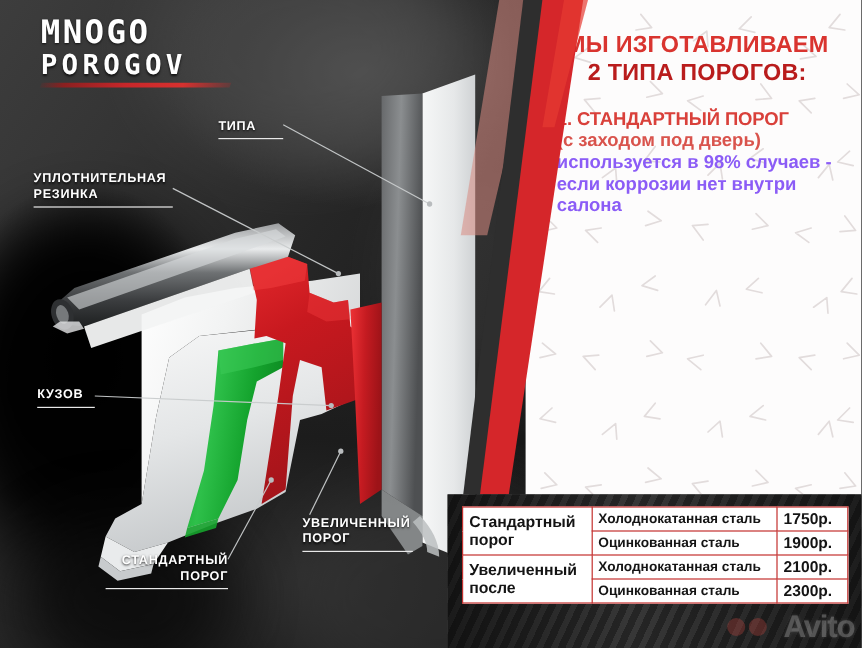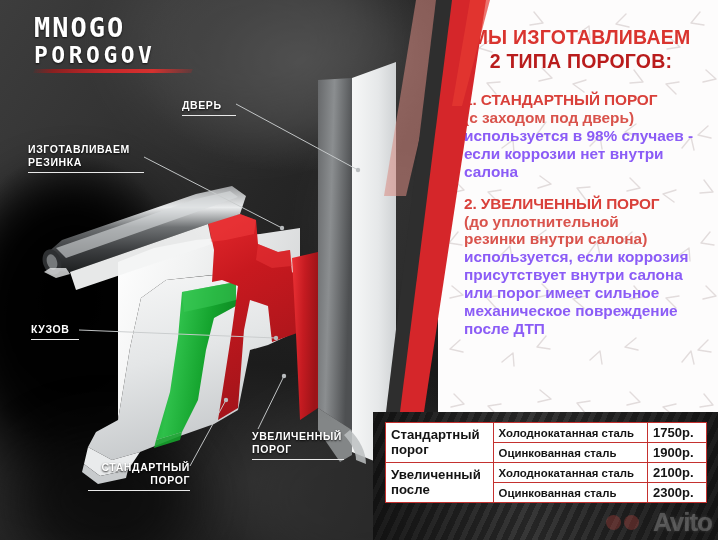--- a/index.html
+++ b/index.html
@@ -227,26 +227,26 @@
       <g fill="#b9bcbe">
         <circle cx="358" cy="170" r="2.2"></circle>
         <circle cx="282" cy="228" r="2.2"></circle>
         <circle cx="276" cy="338" r="2.2"></circle>
         <circle cx="226" cy="400" r="2.2"></circle>
         <circle cx="284" cy="376" r="2.2"></circle>
       </g>
     </svg>
 
     <div class="callout c-door">
-      <span>ДВЕРЬ</span>
+      <span>ТИПА</span>
       <span class="ul"></span>
     </div>
 
     <div class="callout c-rubber">
-      <span>ИЗГОТАВЛИВАЕМ</span><br>
+      <span>УПЛОТНИТЕЛЬНАЯ</span><br>
       <span>РЕЗИНКА</span>
       <span class="ul"></span>
     </div>
 
     <div class="callout c-body">
       <span>КУЗОВ</span>
       <span class="ul"></span>
     </div>
 
     <div class="callout c-std">
@@ -294,26 +294,20 @@
         <div class="head2">2 ТИПА ПОРОГОВ:</div>
       </div>
 
       <div class="body-block">
         <div class="para">
           <div class="p-title">1. СТАНДАРТНЫЙ ПОРОГ</div>
           <div class="p-sub">(с заходом под дверь)</div>
           <div class="p-text">используется в 98% случаев - если коррозии нет внутри салона</div>
         </div>
 
-        <div class="para">
-          <div class="p-title">2. УВЕЛИЧЕННЫЙ ПОРОГ</div>
-          <div class="p-sub">(до уплотнительной</div>
-          <div class="p-sub">резинки внутри салона)</div>
-          <div class="p-text">используется, если коррозия присутствует внутри салона или порог имеет сильное механическое повреждение после ДТП</div>
-        </div>
       </div>
     </div>
   </div>
 
   <svg class="divider" viewBox="0 0 718 540">
 
     <path d="M416,0 L452,0 L406,196 L384,196 Z" fill="#d98a82" opacity=".55"></path>
 
     <path d="M436,0 L470,0 L412,412 L386,412 Z" fill="#2e2e2e"></path>
 

